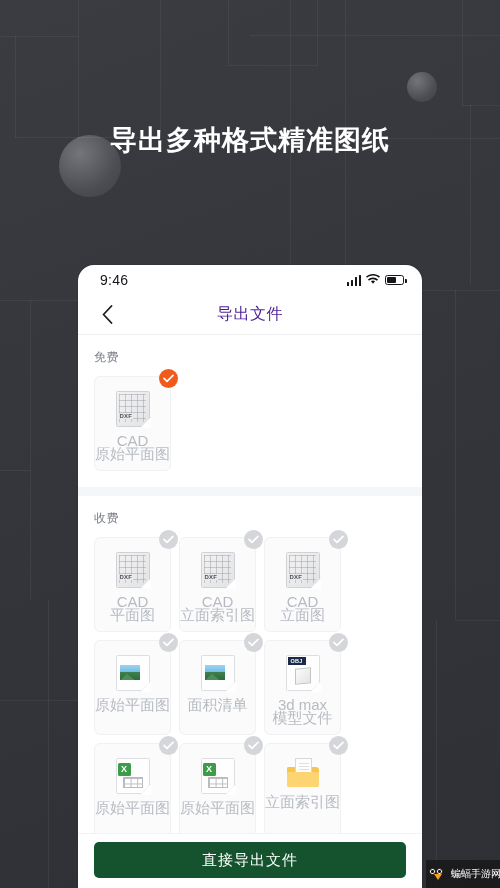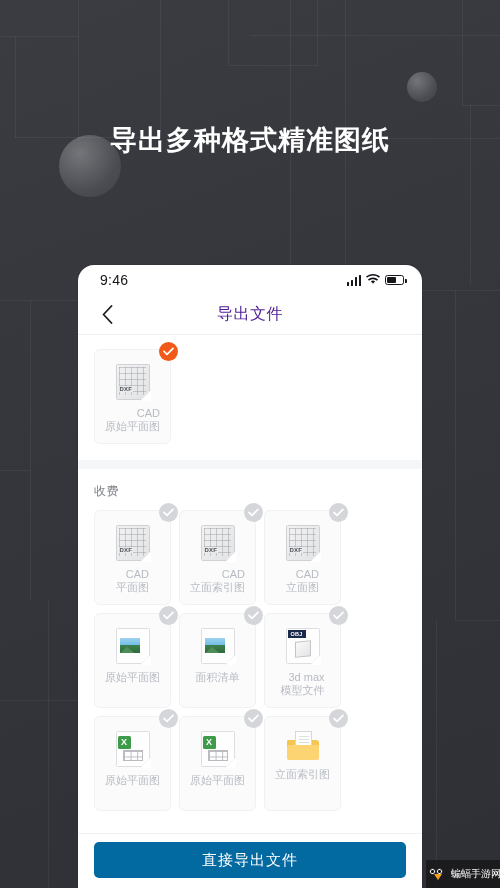--- a/index.html
+++ b/index.html
@@ -96,24 +96,24 @@
     border:1px solid #f0f1f2;
     border-radius:6px;
     position:relative;
     display:flex; flex-direction:column;
     align-items:center; justify-content:flex-start;
     padding-top:14px;
     cursor:pointer;
   }
   .card .label{
     margin-top:7px;
-    font-size:11px;
+    font-size:15px;
     line-height:13px;
     color:#b7bbc1;
-    text-align:right;
+    text-align:center;
     white-space:pre-line;
   }
   .card.selected .label{ color:#b7bbc1; }
 
   .check{
     position:absolute; top:-8px; right:-8px;
     width:19px;height:19px;border-radius:50%;
     background:#d4d6d9;
     display:flex;align-items:center;justify-content:center;
   }
@@ -226,21 +226,21 @@
   }
 
   
   #bottombar{
     position:absolute; left:0; right:0; bottom:0;
     background:#fff; padding:8px 16px 10px;
     border-top:1px solid #f1f2f3;
   }
   #export-btn{
     width:100%; height:36px;
-    background:#0369a1;
+    background:#14532d;
     border:none; border-radius:5px;
     color:#fff; font-size:15px; letter-spacing:1px;
     font-family:inherit; cursor:pointer;
   }
 
   
   #watermark{
     position:absolute; right:0; bottom:0;
     height:28px; width:74px;
     background:rgba(24,24,26,.86);
@@ -313,20 +313,21 @@
   <div id="navbar">
     <div id="back-btn">
       <svg width="11" height="19" viewBox="0 0 11 19">
         <path d="M9.5 1 1.5 9.5 9.5 18" stroke="#1b1d21" stroke-width="1.8" fill="none" stroke-linecap="round" stroke-linejoin="round"></path>
       </svg>
     </div>
     <div id="nav-title">导出文件</div>
   </div>
 
   <div class="section">
+    <div class="section-title">免费</div>
     <div class="grid">
       <div class="card selected">
         <div class="check">
           <svg width="11" height="9" viewBox="0 0 11 9">
               <path d="M1 4.4 4 7.4 10 1.3" stroke="#fff" stroke-width="1.7" fill="none" stroke-linecap="round" stroke-linejoin="round"></path>
             </svg>
         </div>
         <div class="fileicon">
           <div class="doc"></div>
             <div class="dxf-grid"></div>

